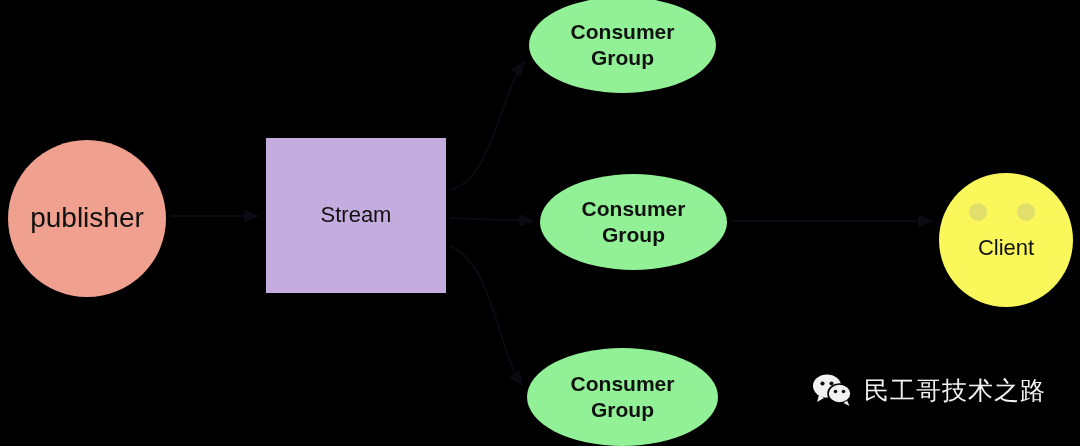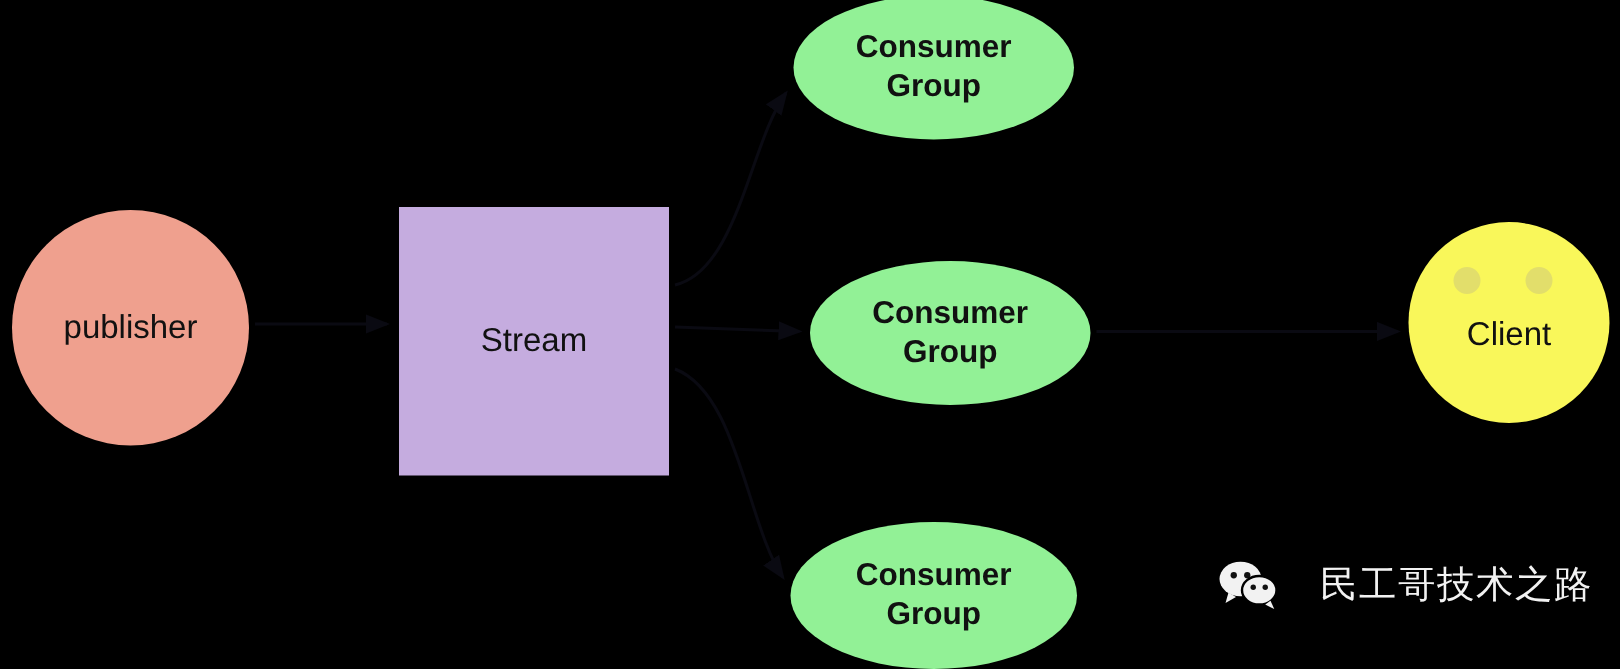--- a/index.html
+++ b/index.html
@@ -26,46 +26,46 @@
     box-sizing: border-box;
   }
   
   #publisher-node {
     left: 8px;
     top: 140px;
     width: 158px;
     height: 157px;
     border-radius: 50%;
     background: #EFA08E;
-    font-size: 22px;
+    font-size: 28px;
     justify-content: center;
   }
   
   #stream-node {
     left: 266px;
     top: 138px;
     width: 180px;
-    height: 179px;
+    height: 155px;
     background: #C5ACDF;
     font-size: 22px;
   }
   
   .cg {
     border-radius: 50%;
     background: #92F196;
     font-size: 21px;
   }
   #cg-1 { left: 529px; top: -3px;  width: 187px; height: 96px; }
   #cg-2 { left: 540px; top: 174px; width: 187px; height: 96px; }
   #cg-3 { left: 527px; top: 348px; width: 191px; height: 98px; }
   .cg-label { white-space: nowrap; font-weight: bold; }
   
   #client-node {
     left: 939px;
-    top: 148px;
+    top: 173px;
     width: 134px;
     height: 134px;
     border-radius: 50%;
     background: #F9F75A;
     font-size: 22px;
   }
   #client-label {
     position: absolute;
     left: 0;
     right: 0;
@@ -92,21 +92,22 @@
     height: 446px;
     pointer-events: none;
   }
 
   
   #watermark {
     position: absolute;
     left: 812px;
     top: 373px;
     display: flex;
-    gap: 26px;
+    align-items: center;
+    gap: 10px;
   }
   #watermark-text {
     color: #F2F2F2;
     font-size: 25px;
     letter-spacing: 1px;
     white-space: nowrap;
   }
 </style>
 </head>
 <body>

